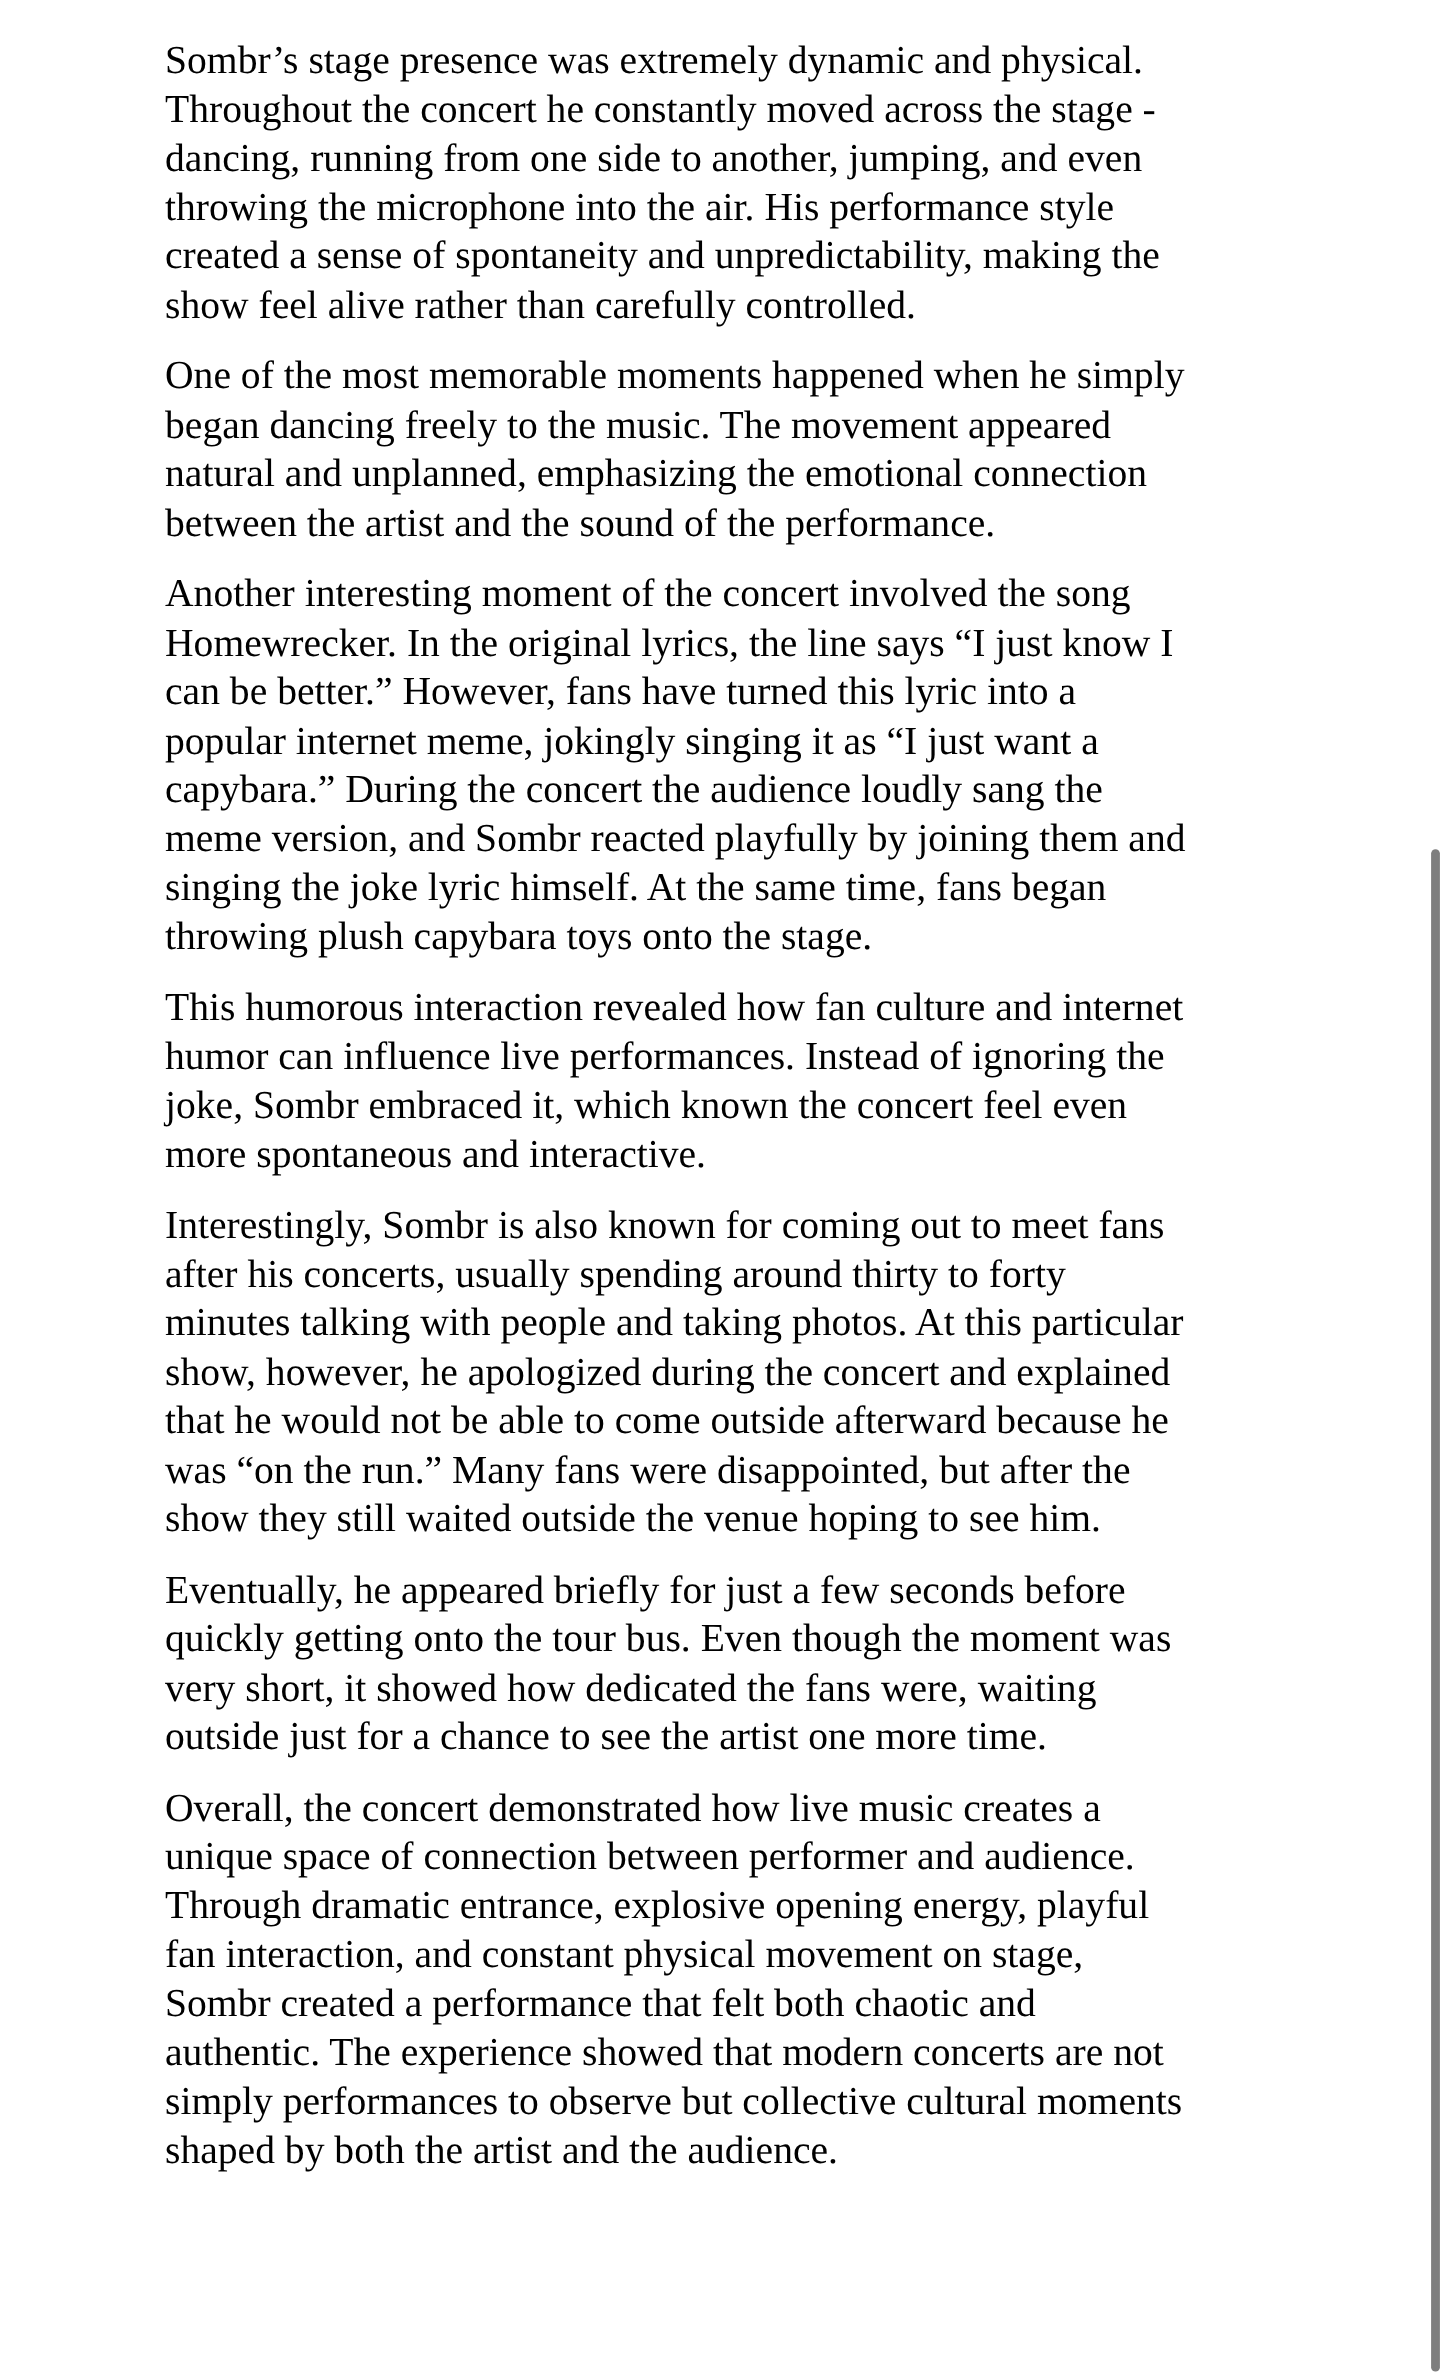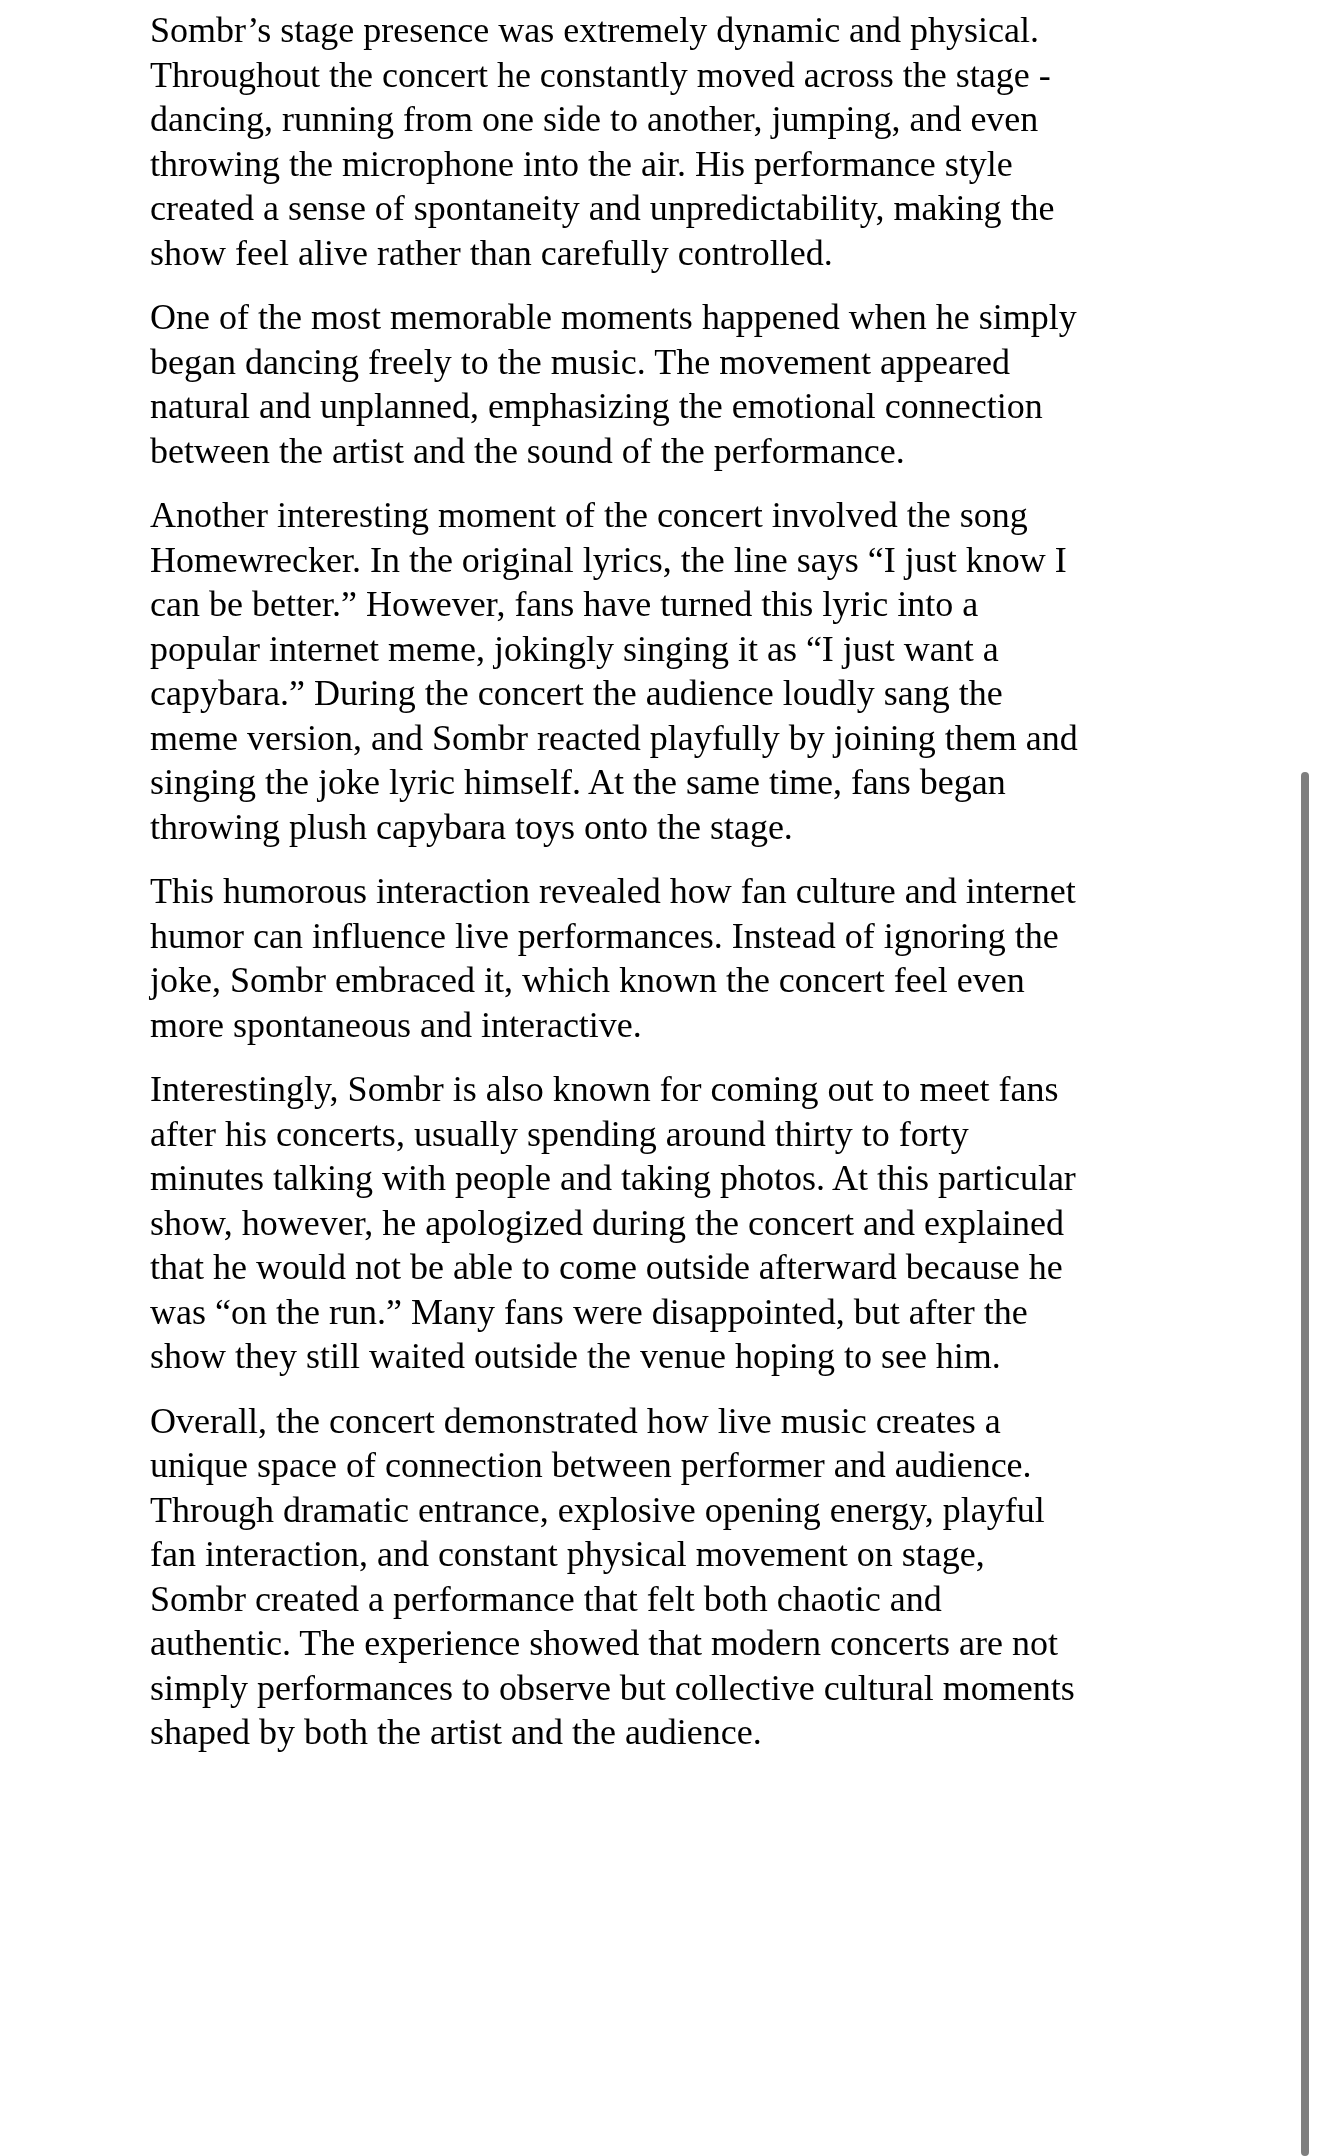--- a/index.html
+++ b/index.html
@@ -15,21 +15,21 @@
     font-family: "Liberation Serif", "DejaVu Serif", serif;
   }
   .page {
     position: absolute;
     inset: 0;
     background: #ffffff;
   }
   .article {
     position: absolute;
     left: 150px;
-    top: 8px;
+    top: 32px;
     width: 1015px;
   }
   .article p {
     margin: 0 0 20px 0;
     padding: 0;
     font-size: 36px;
     line-height: 44.5px;
     color: #000000;
     white-space: pre-line;
     text-align: left;
@@ -71,20 +71,24 @@
 humor can influence live performances. Instead of ignoring the
 joke, Sombr embraced it, which known the concert feel even
 more spontaneous and interactive.</p>
     <p>Interestingly, Sombr is also known for coming out to meet fans
 after his concerts, usually spending around thirty to forty
 minutes talking with people and taking photos. At this particular
 show, however, he apologized during the concert and explained
 that he would not be able to come outside afterward because he
 was “on the run.” Many fans were disappointed, but after the
 show they still waited outside the venue hoping to see him.</p>
+    <p>Eventually, he appeared briefly for just a few seconds before
+quickly getting onto the tour bus. Even though the moment was
+very short, it showed how dedicated the fans were, waiting
+outside just for a chance to see the artist one more time.</p>
     <p>Overall, the concert demonstrated how live music creates a
 unique space of connection between performer and audience.
 Through dramatic entrance, explosive opening energy, playful
 fan interaction, and constant physical movement on stage,
 Sombr created a performance that felt both chaotic and
 authentic. The experience showed that modern concerts are not
 simply performances to observe but collective cultural moments
 shaped by both the artist and the audience.</p>
   </article>
   <div class="scrollbar-thumb"></div>

